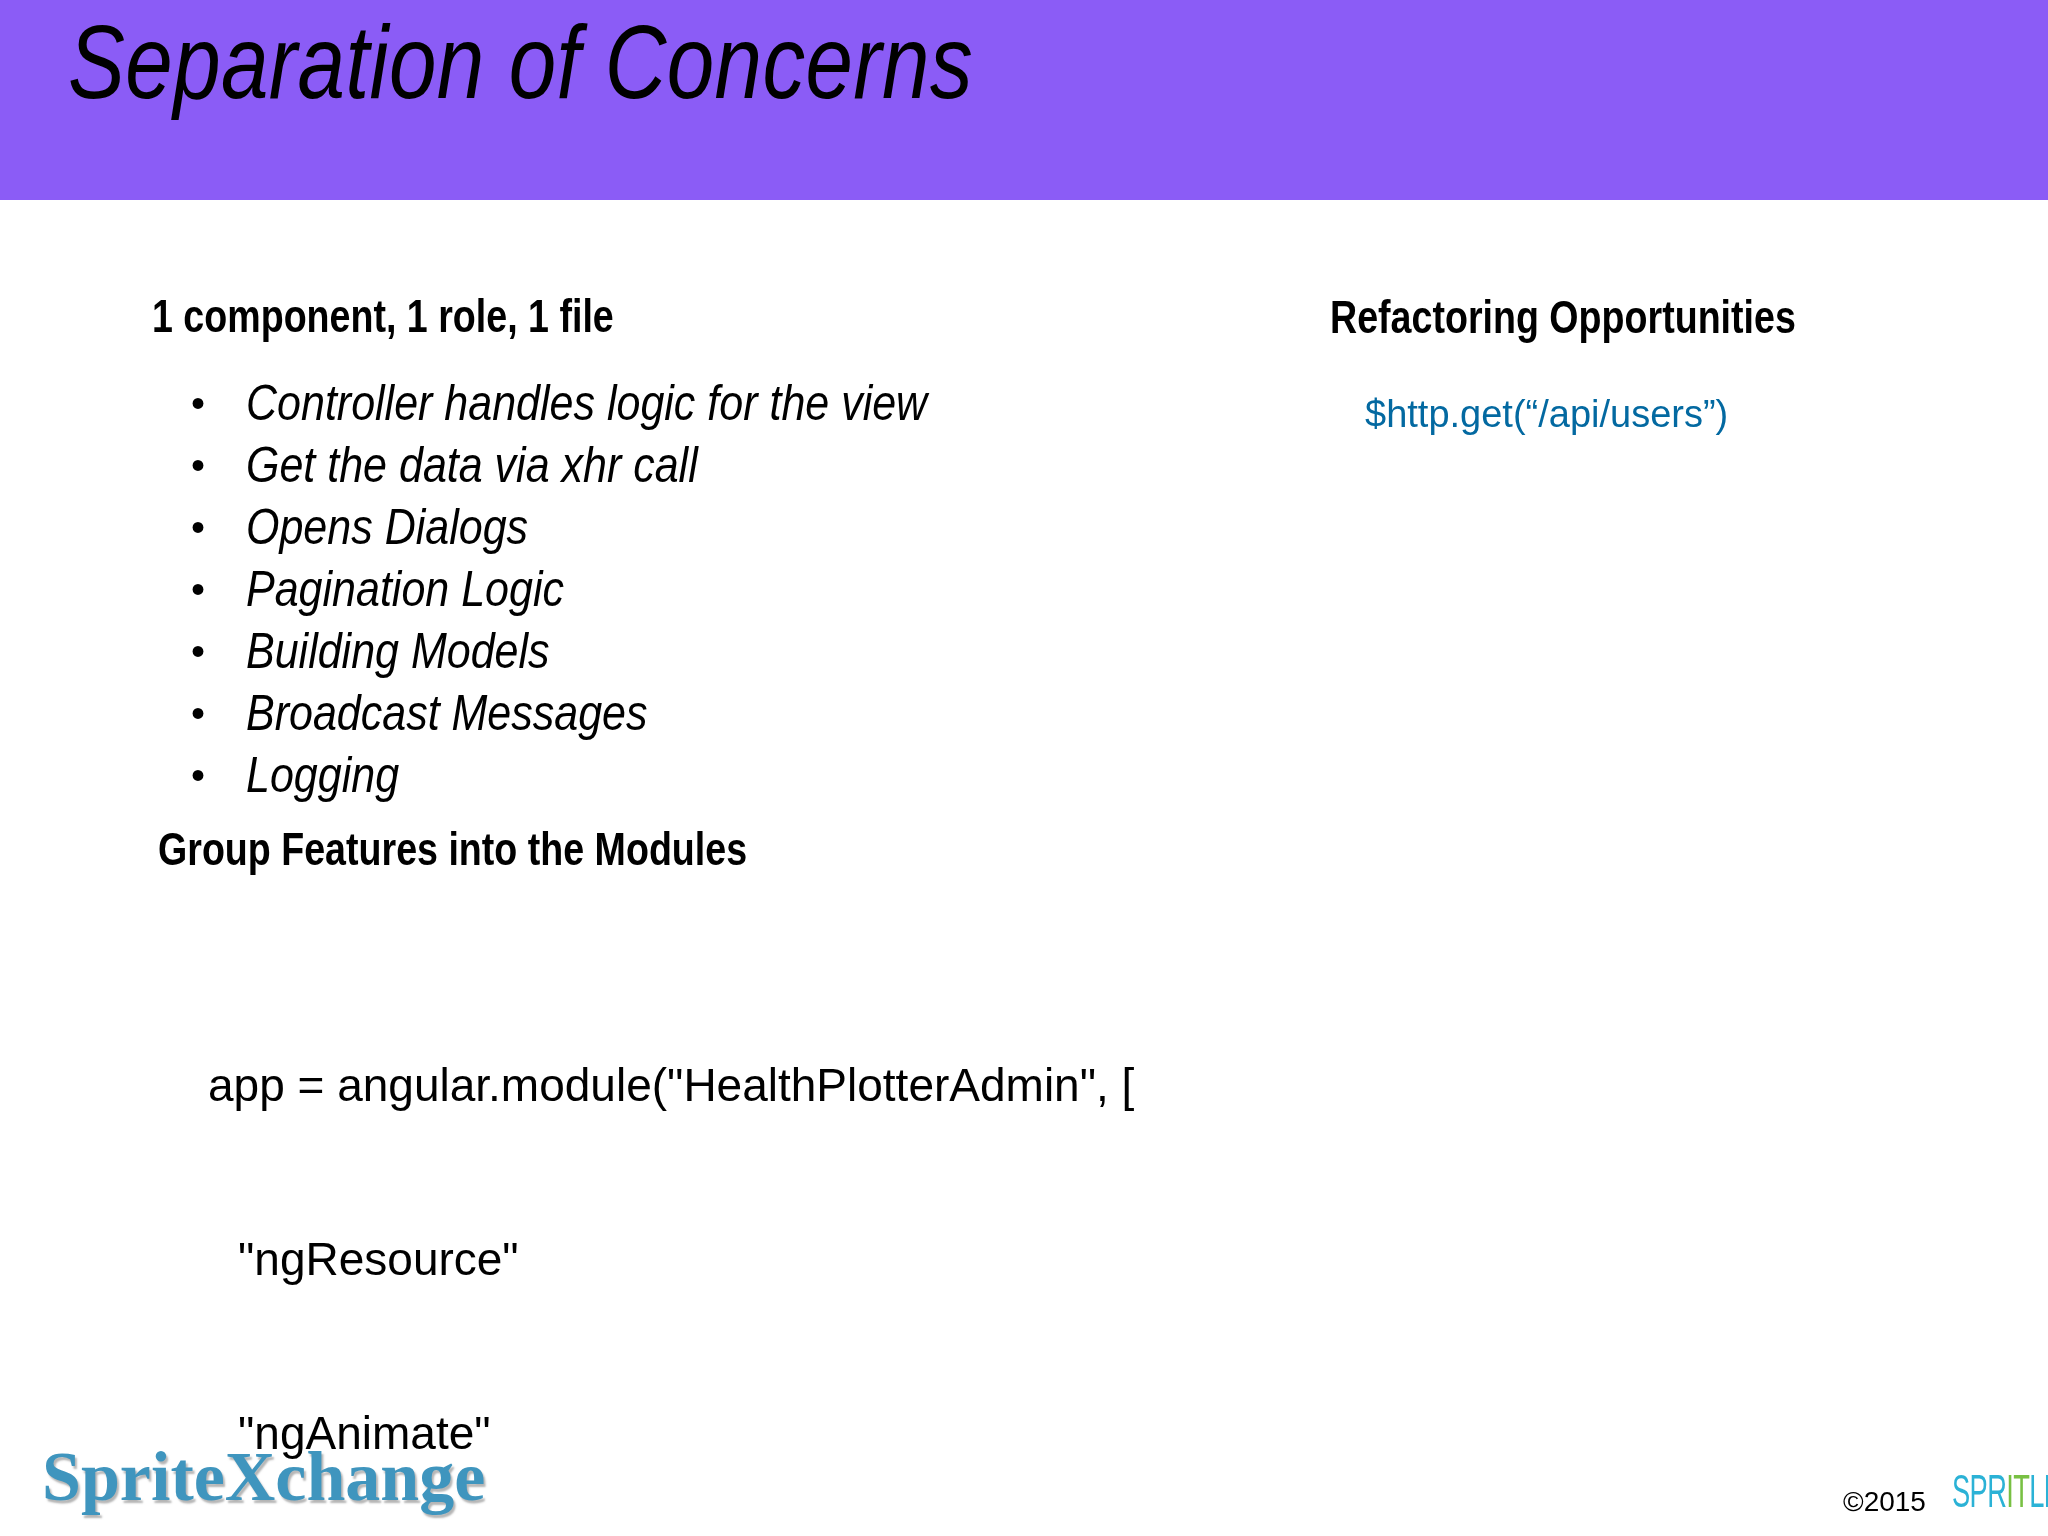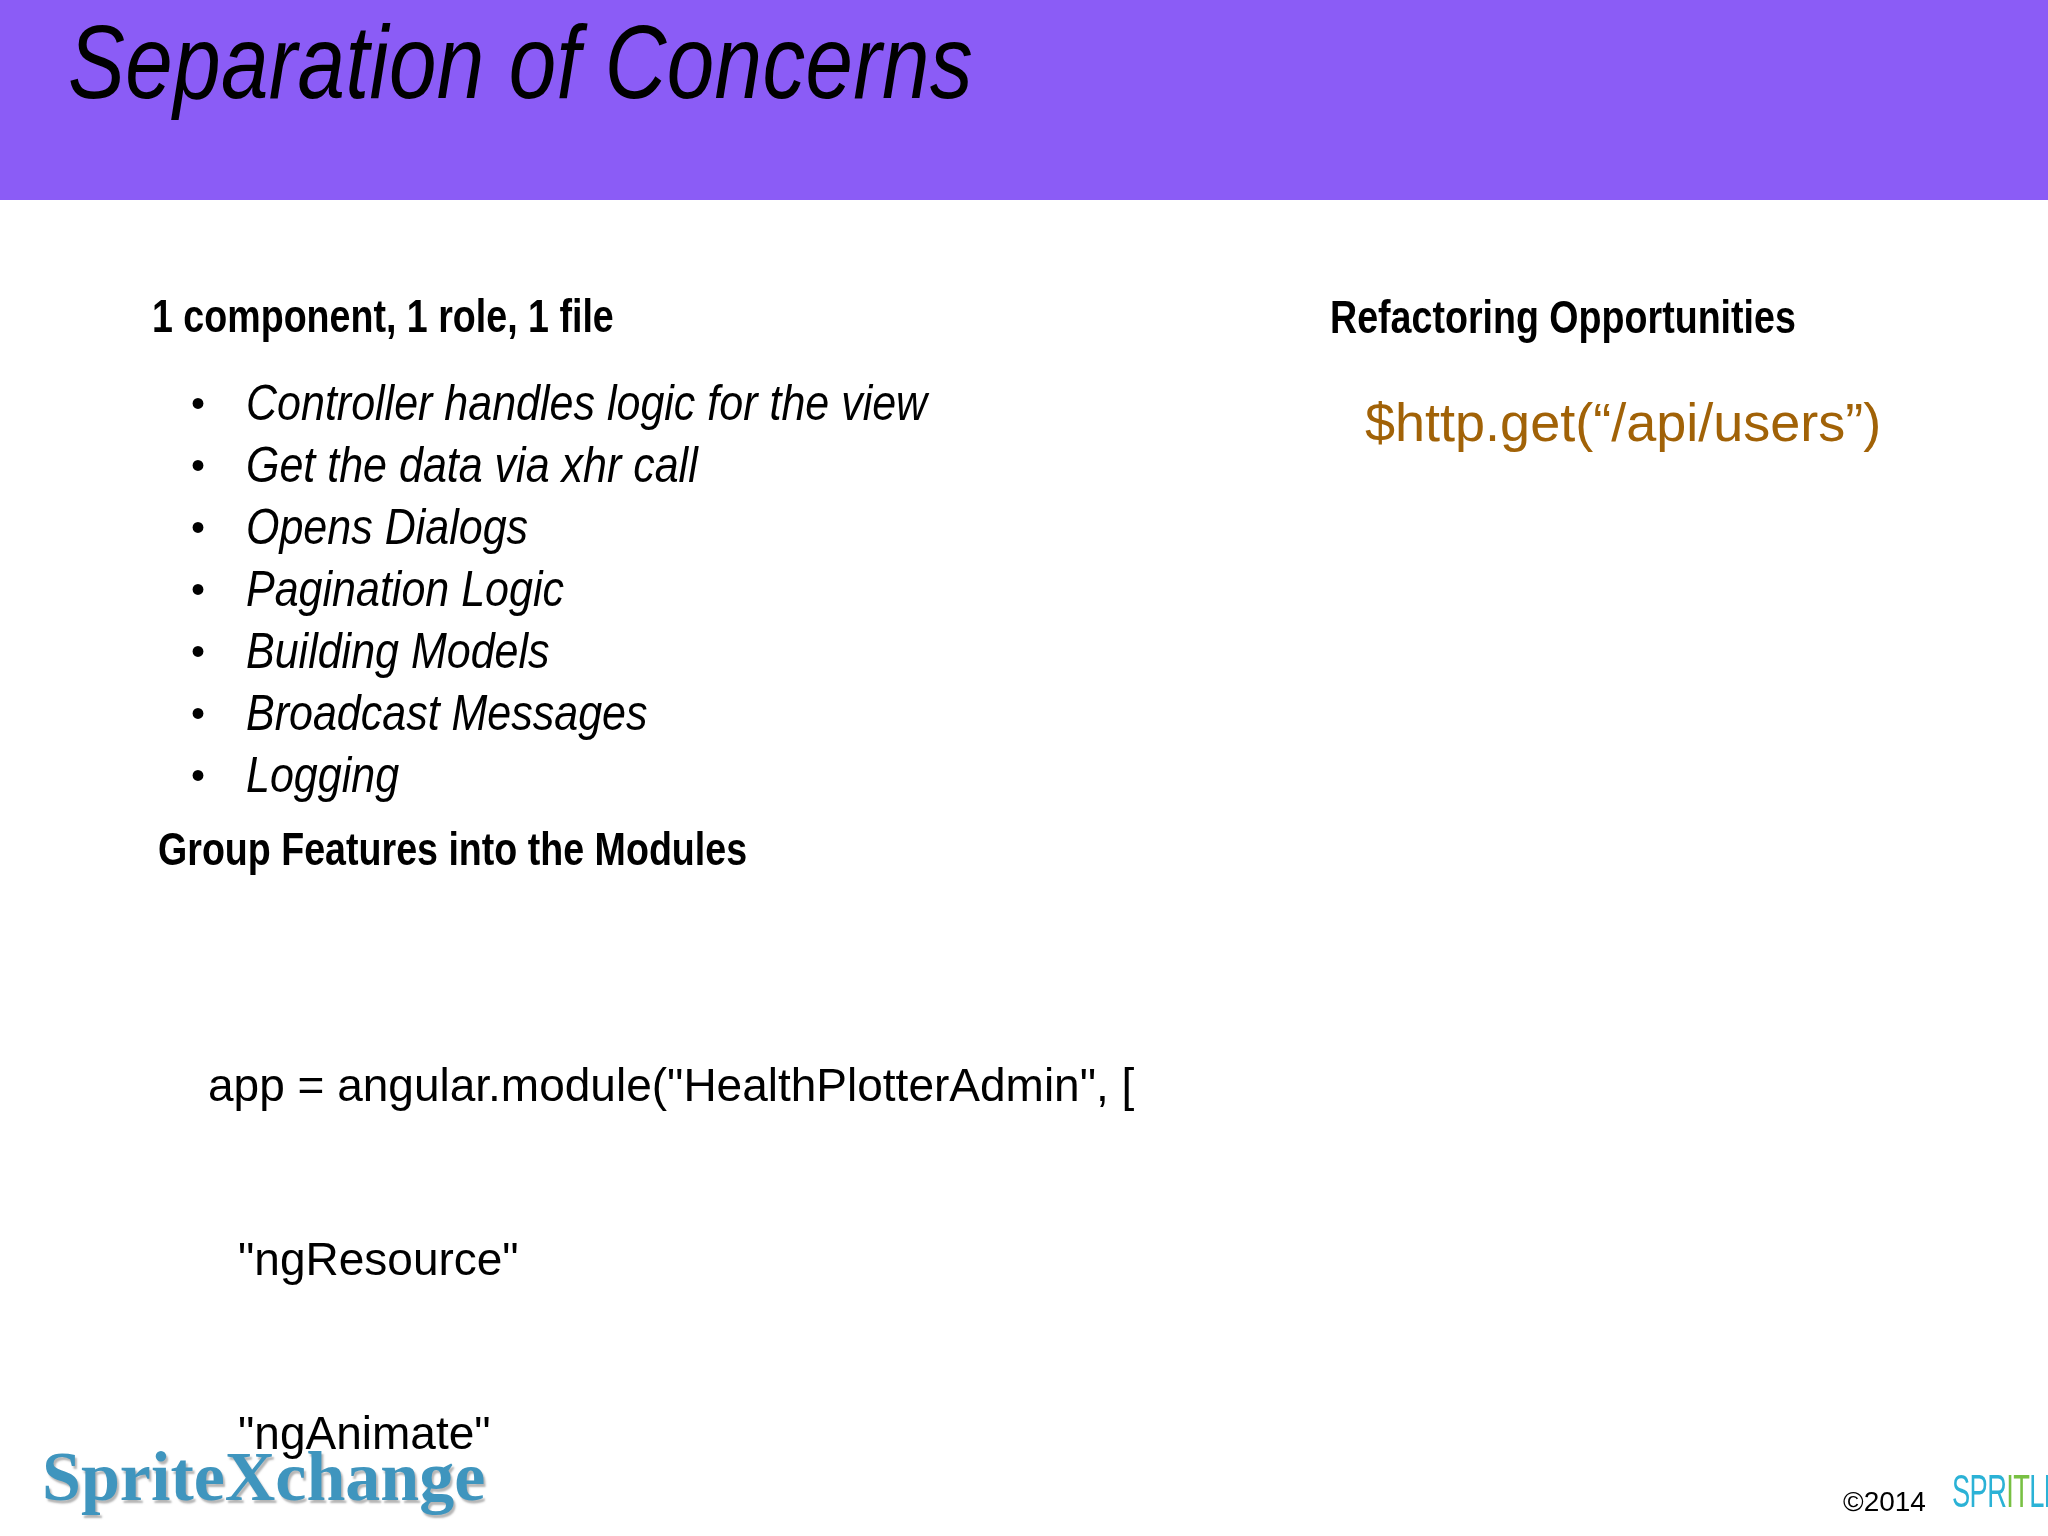--- a/index.html
+++ b/index.html
@@ -154,23 +154,23 @@
     color: #000000;
     white-space: nowrap;
     transform: scaleX(0.80);
     transform-origin: left top;
   }
   #refactoring-snippet {
     position: absolute;
     left: 175px;
     top: 195px;
     font-family: "Liberation Sans", sans-serif;
-    font-size: 54px;
-    line-height: 1;
-    color: #a16207;
+    font-size: 38px;
+    line-height: 1;
+    color: #0369a1;
     white-space: nowrap;
   }
 
   
   #footer {
     position: absolute;
     left: 0;
     top: 1420px;
     width: 2048px;
     height: 116px;
@@ -274,15 +274,15 @@
 
   <div id="right-column">
     <div id="heading-refactoring">Refactoring Opportunities</div>
     <div id="refactoring-snippet">$http.get(“/api/users”)</div>
   </div>
 
 </div>
 
 <div id="footer">
   <div id="brand-logo">SpriteXchange</div>
-  <div id="copyright">©2014</div>
+  <div id="copyright">©2015</div>
   <div id="spritle-logo"><span class="seg-cyan">SPR</span><span class="seg-green">IT</span><span class="seg-cyan">LE</span></div>
 </div>
 
 </body></html>

